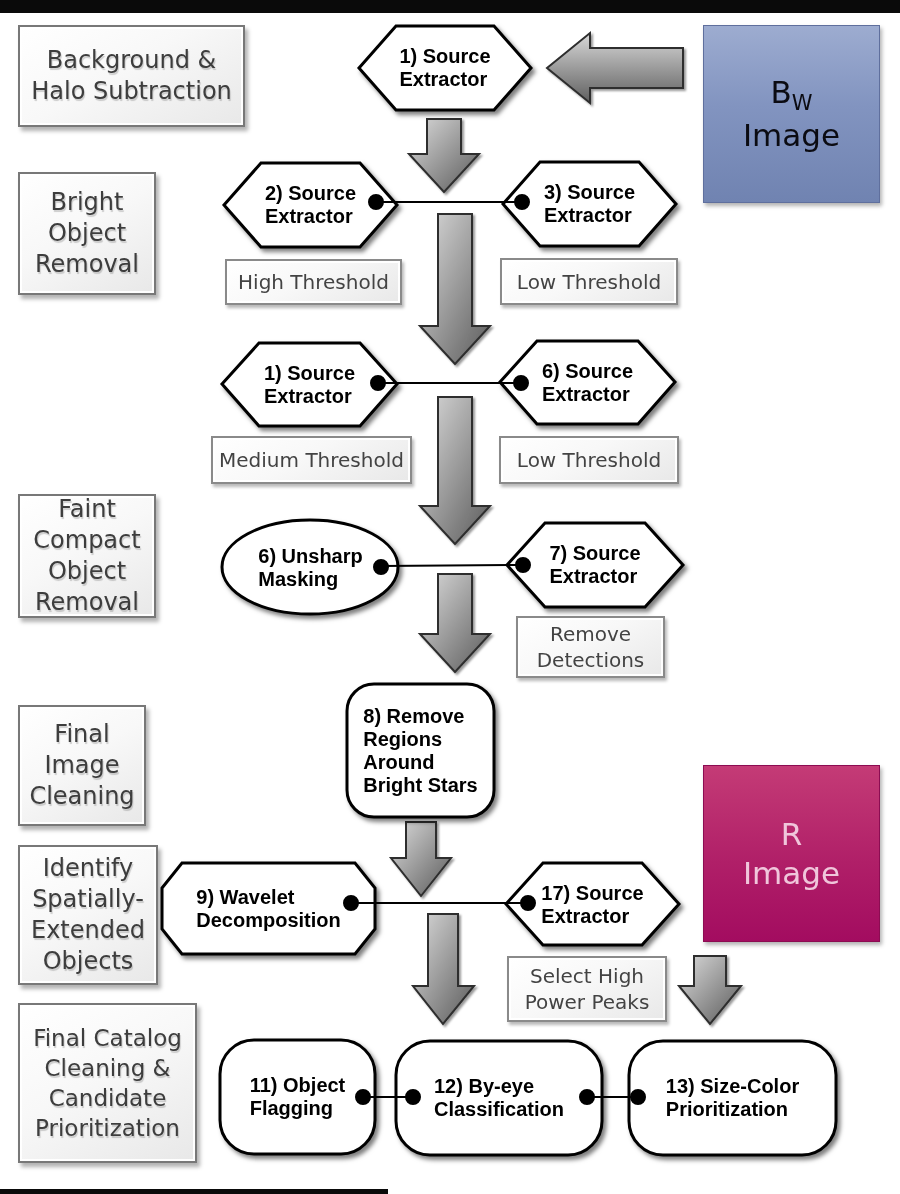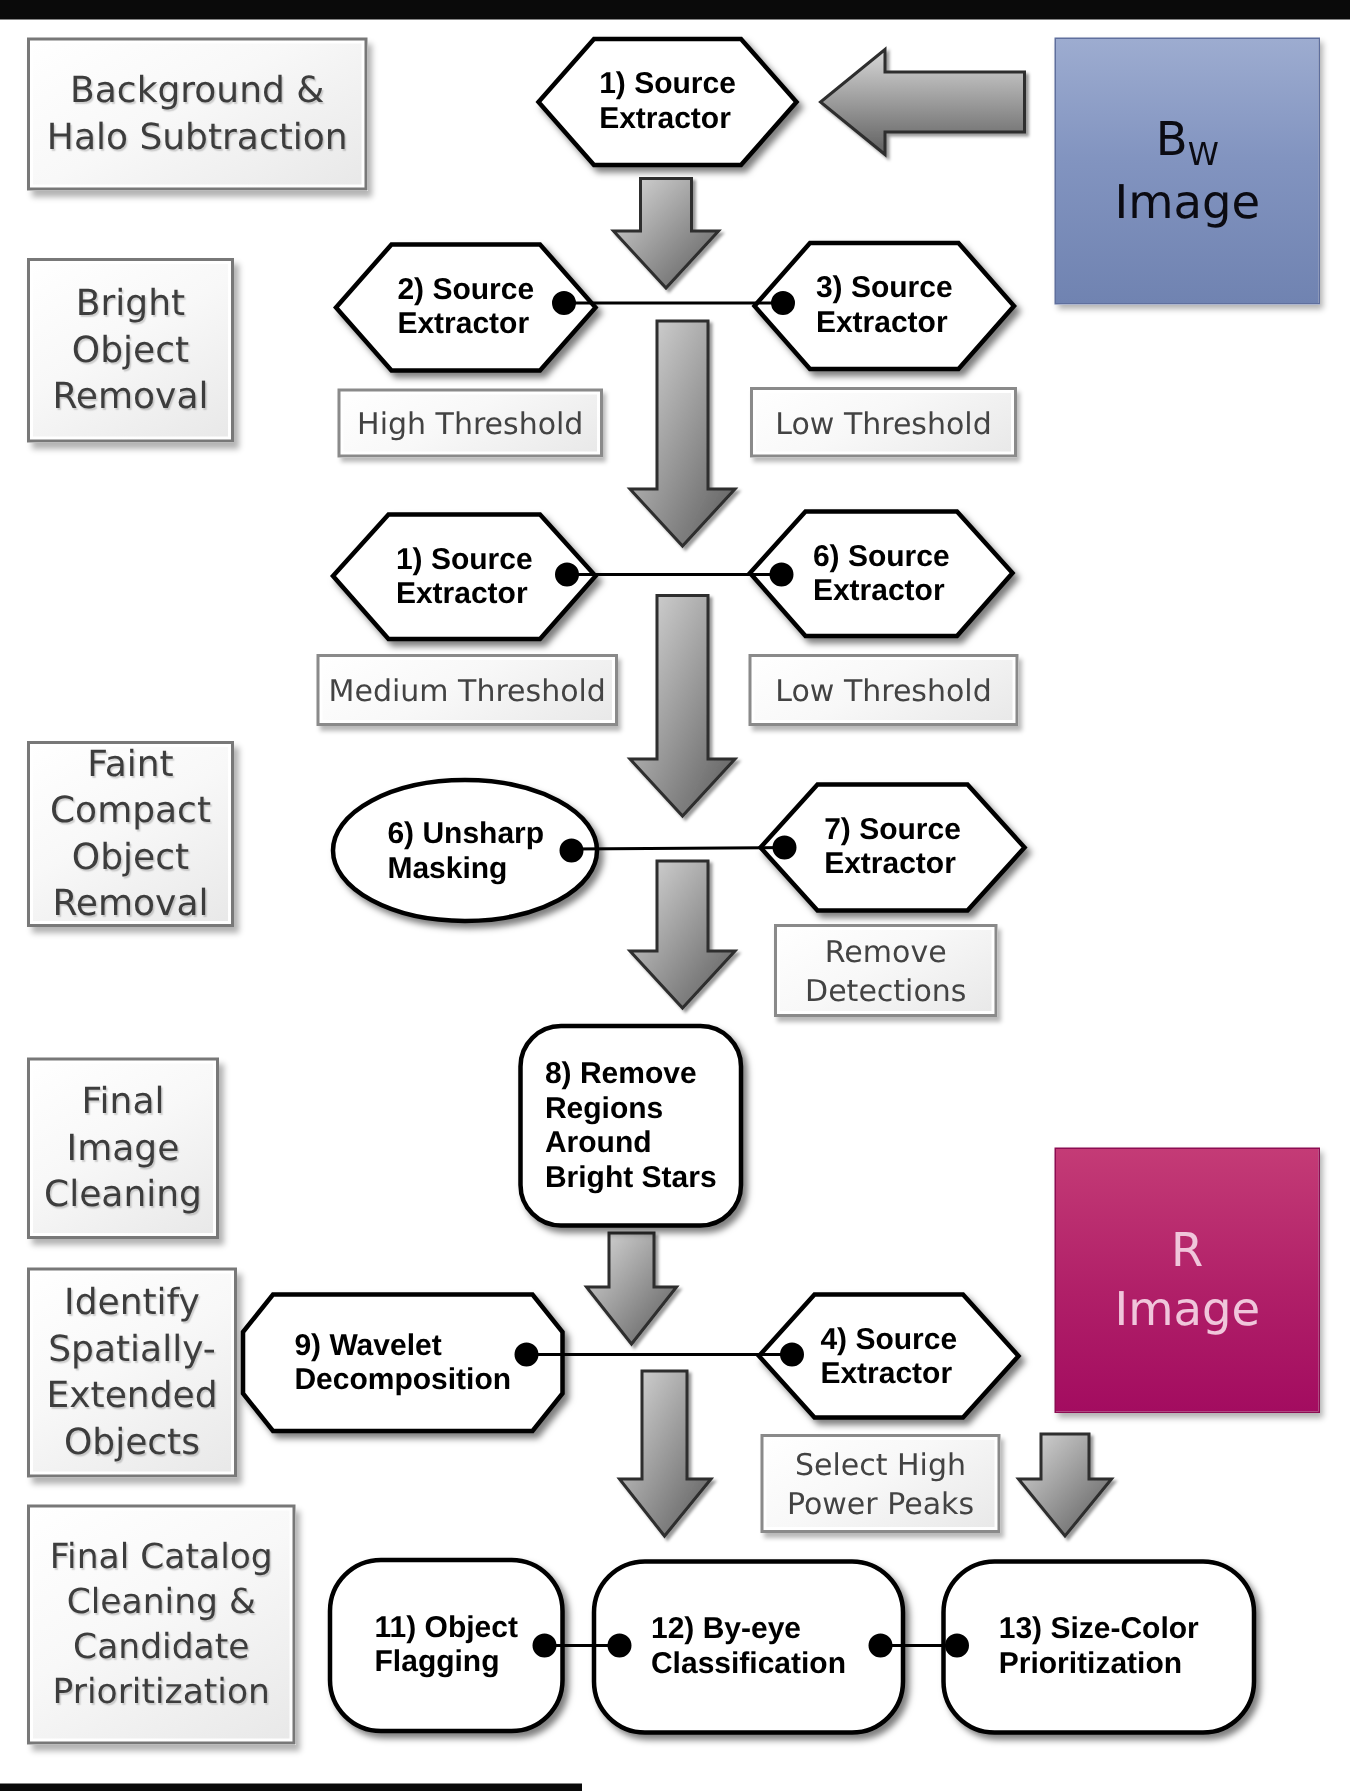--- a/index.html
+++ b/index.html
@@ -215,21 +215,21 @@
       <span class="txt">8) Remove
 Regions
 Around
 Bright Stars</span>
     </div>
   <div class="ntext" style="left:160px;top:861px;width:217px;height:95px">
       <span class="txt">9) Wavelet
 Decomposition</span>
     </div>
   <div class="ntext" style="left:504px;top:861px;width:177px;height:87px">
-      <span class="txt">4) Source
+      <span class="txt">17) Source
 Extractor</span>
     </div>
   <div class="ntext" style="left:218px;top:1038px;width:159px;height:118px">
       <span class="txt">11) Object
 Flagging</span>
     </div>
   <div class="ntext" style="left:394px;top:1039px;width:210px;height:118px">
       <span class="txt">12) By-eye
 Classification</span>
     </div>

